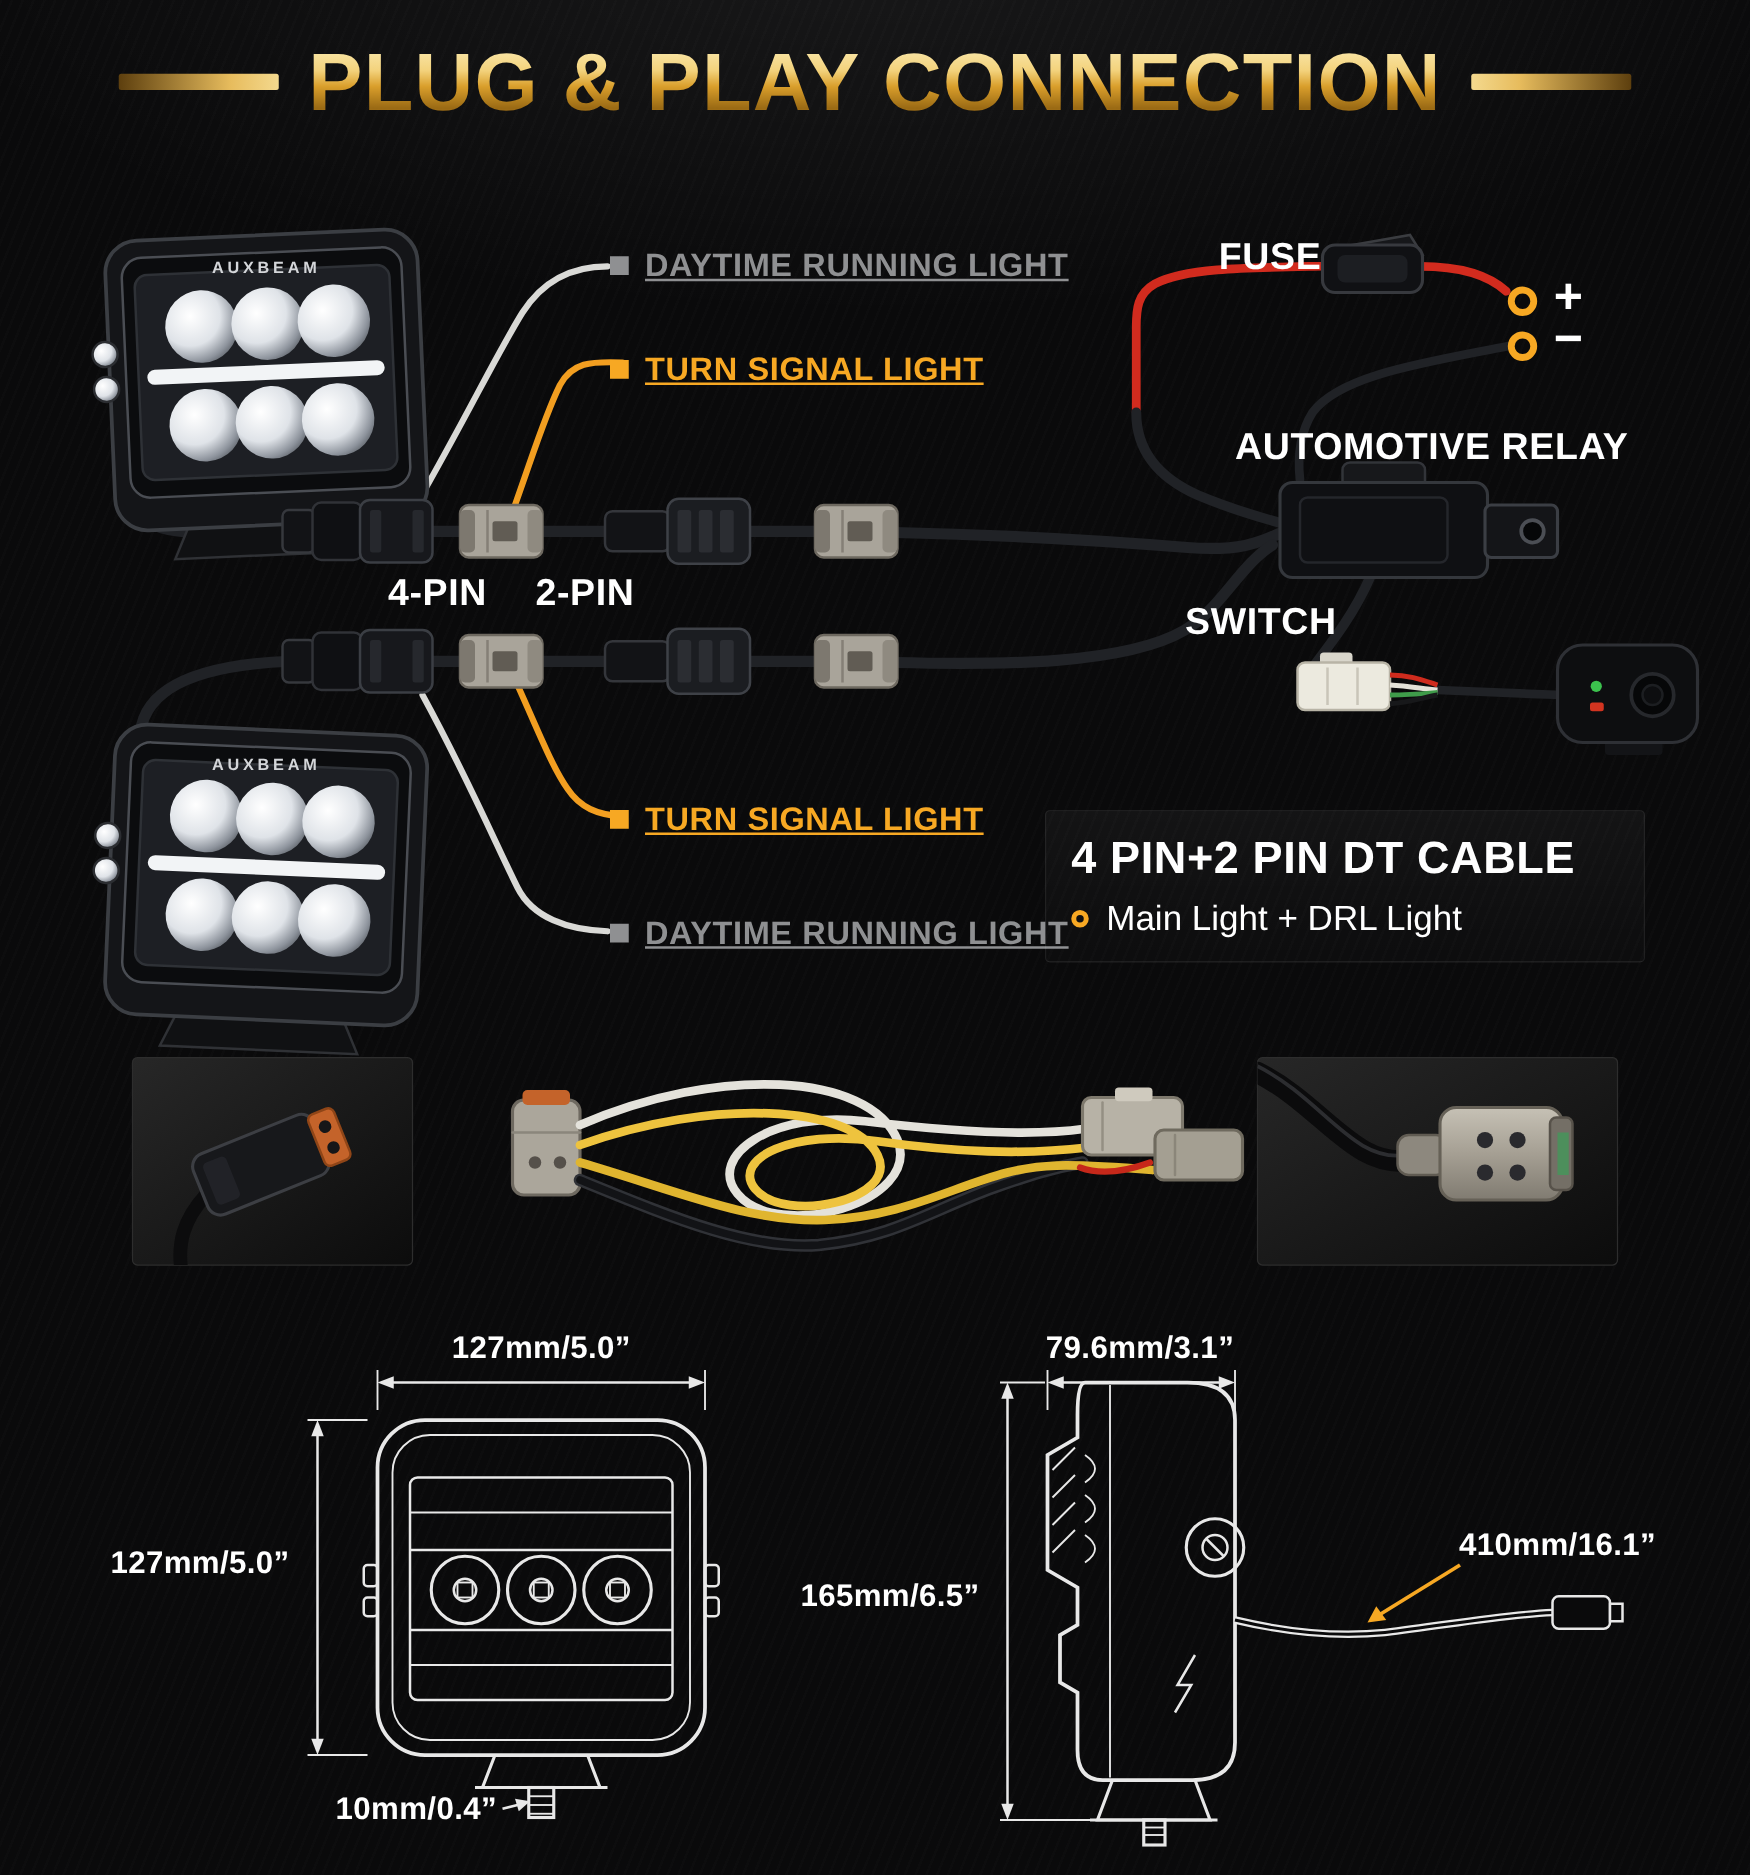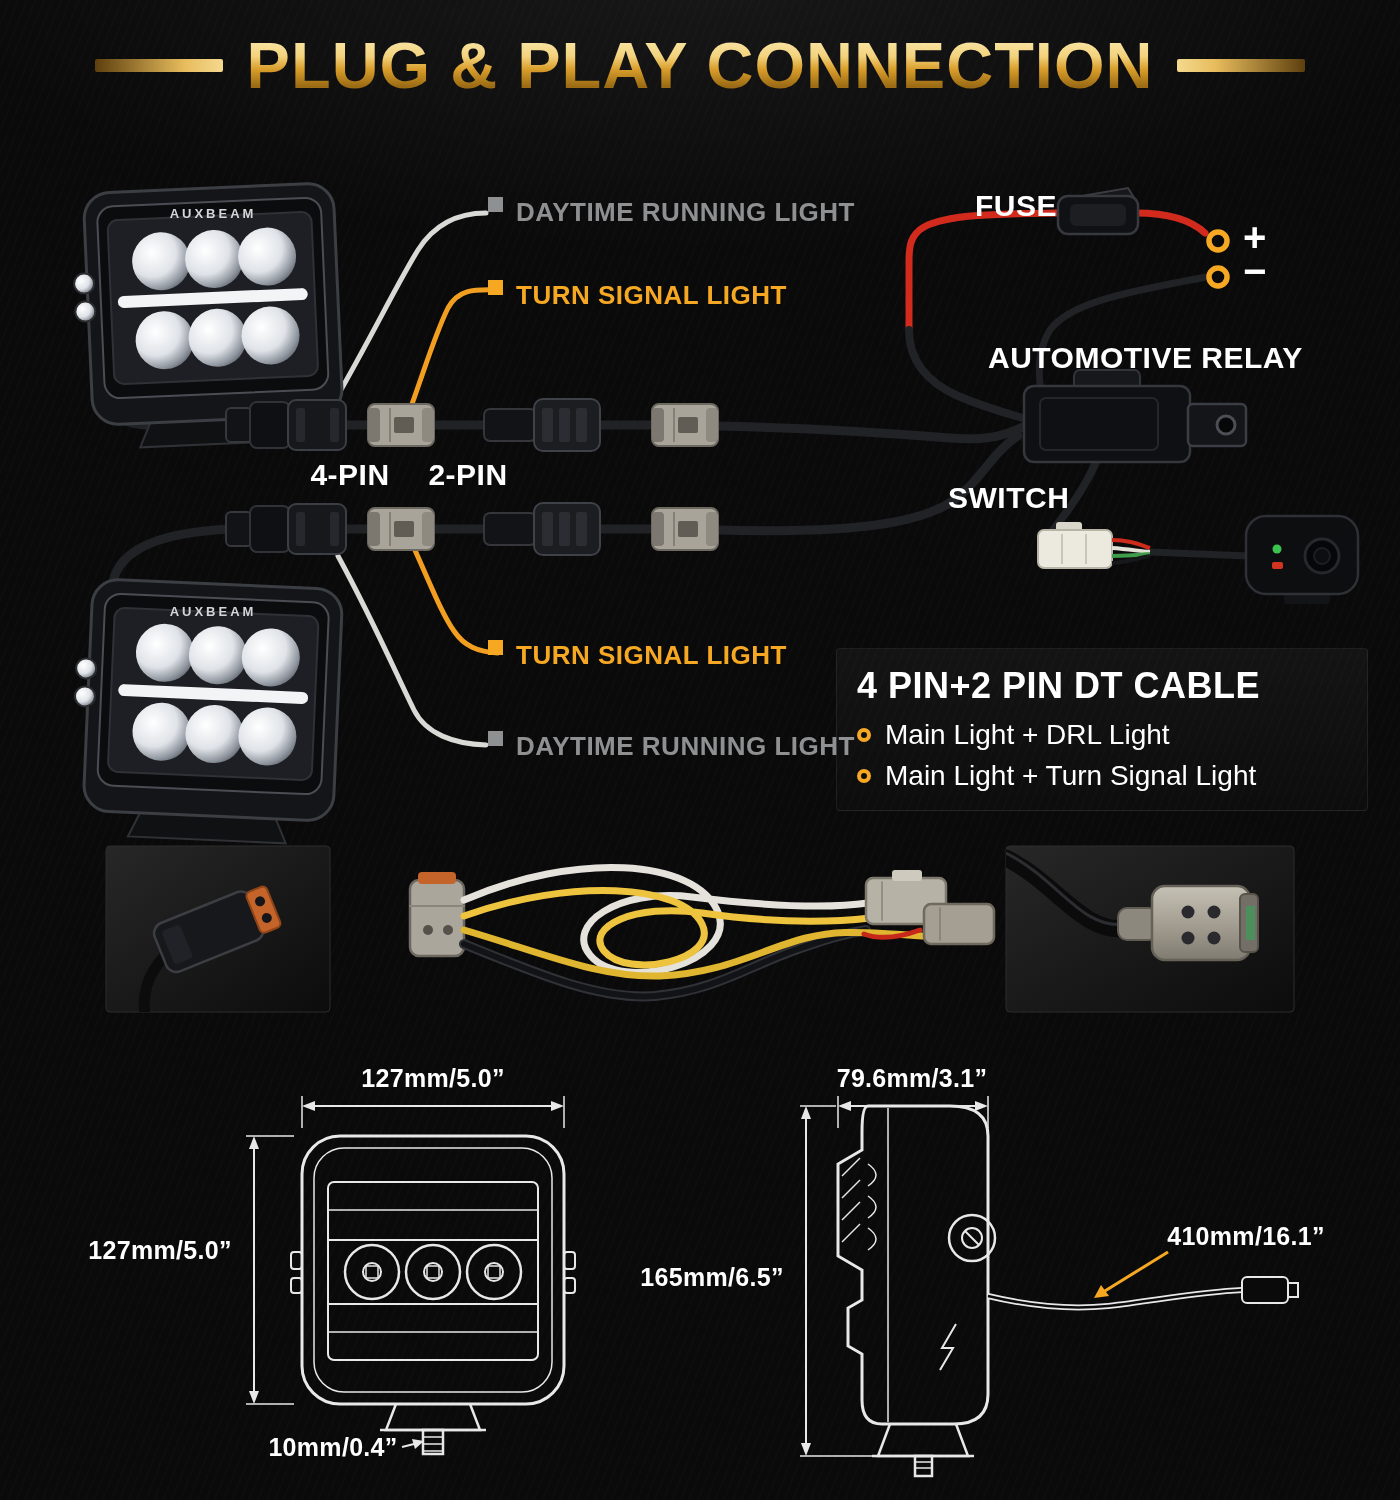--- a/index.html
+++ b/index.html
@@ -22,21 +22,21 @@
   .gold-bar.left  { background:linear-gradient(90deg,#5d3f0e,#e7bc5d 70%,#f4d98e); }
   .gold-bar.right { background:linear-gradient(270deg,#5d3f0e,#e7bc5d 70%,#f4d98e); }
   .title-text {
     font-size:65px; font-weight:800; letter-spacing:1px; white-space:nowrap;
     color:#e8bb4f;
     background:linear-gradient(180deg,#fdf3c4 0%,#f3d27c 38%,#d99e2b 55%,#9a6a14 78%,#c08a25 100%);
     -webkit-background-clip:text; background-clip:text; -webkit-text-fill-color:transparent;
   }
 
   
-  .lbl { position:absolute; display:flex; align-items:flex-start; gap:13px; font-weight:700; }
+  .lbl { position:absolute; display:flex; align-items:center; gap:13px; font-weight:700;text-decoration:underline; }
   .lbl .sq { width:15px; height:15px; flex:none; }
   .lbl .txt { font-size:26px; letter-spacing:0.5px; white-space:nowrap; }
   .lbl.gray   { color:#8f9092; } .lbl.gray .sq   { background:#8f9092; }
   .lbl.orange { color:#f7a823; } .lbl.orange .sq { background:#f7a823; }
 
   .wlabel { position:absolute; color:#ffffff; font-weight:700; font-size:30px;
     letter-spacing:0.5px; white-space:nowrap; }
   .centerx { transform:translateX(-50%); }
   .pm { position:absolute; color:#fff; font-weight:700; font-size:40px; line-height:1; }
 
@@ -46,21 +46,21 @@
   .l-drl-bot  { left:488px; top:731px; }
   .l-pin4   { left:350px; top:458px;text-align:center; }
   .l-pin2   { left:468px; top:458px; }
   .l-fuse   { left:975px; top:189px; }
   .l-relay  { left:988px; top:341px; }
   .l-switch { left:948px; top:481px; }
   .l-plus   { left:1243px; top:217px; }
   .l-minus  { left:1243px; top:251px; }
 
   
-  .infobox { position:absolute; left:836px; top:648px; width:532px; padding:16px 20px 18px 20px;
+  .infobox { position:absolute; left:836px; top:648px; width:480px; padding:16px 20px 18px 20px;
     background:linear-gradient(180deg, rgba(255,255,255,0.045), rgba(255,255,255,0.015));
     border:1px solid rgba(255,255,255,0.07); border-radius:4px; }
   .ib-title { color:#fff; font-size:36px; font-weight:800; letter-spacing:0.5px; margin-bottom:12px; }
   .ib-item { display:flex; align-items:center; gap:14px; margin-top:9px;
     color:#fff; font-size:28px; font-weight:500; white-space:nowrap; }
   .ring { width:14px; height:14px; border:4px solid #f7a823; border-radius:50%; flex:none; }
 
   
   .dim { position:absolute; color:#fff; font-size:25px; font-weight:700;
     transform:translateX(-50%); white-space:nowrap; letter-spacing:0.3px; }
@@ -385,24 +385,20 @@
   <div class="wlabel l-switch">SWITCH</div>
   <div class="pm l-plus">+</div>
   <div class="pm l-minus">−</div>
 
   <div class="infobox">
     <div class="ib-title">4 PIN+2 PIN DT CABLE</div>
     <div class="ib-item">
       <span class="ring"></span>
       <span>Main Light + DRL Light</span>
     </div>
-    <div class="ib-item">
-      <span class="ring"></span>
-      <span>Main Light + Turn Signal Light</span>
-    </div>
   </div>
 
   <div class="dim d-fw">127mm/5.0”</div>
   <div class="dim d-fh">127mm/5.0”</div>
   <div class="dim d-fs">10mm/0.4”</div>
   <div class="dim d-sd">79.6mm/3.1”</div>
   <div class="dim d-sh">165mm/6.5”</div>
   <div class="dim d-sc">410mm/16.1”</div>
 
 </div>

